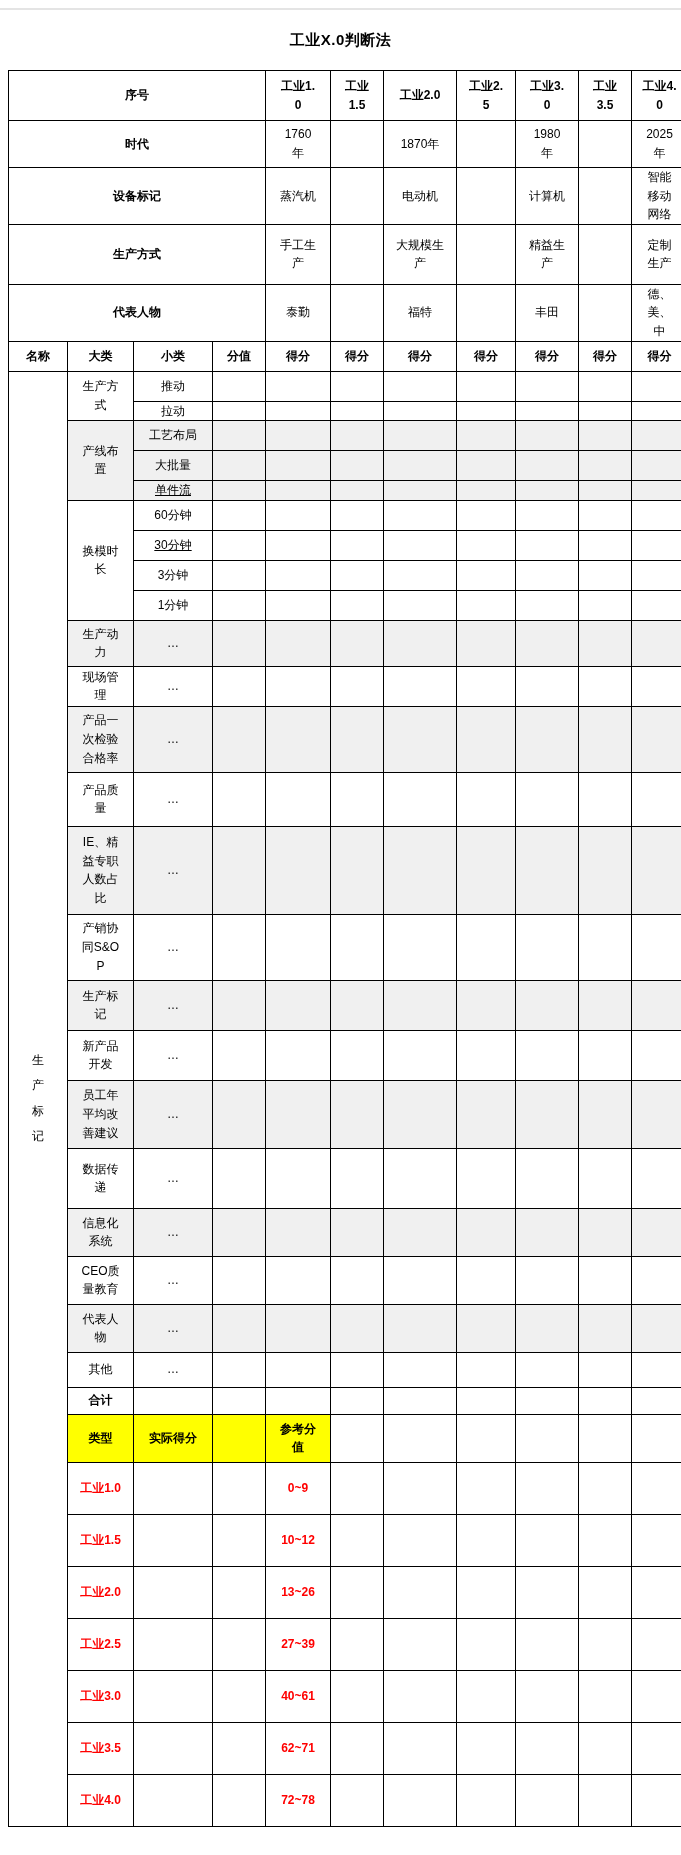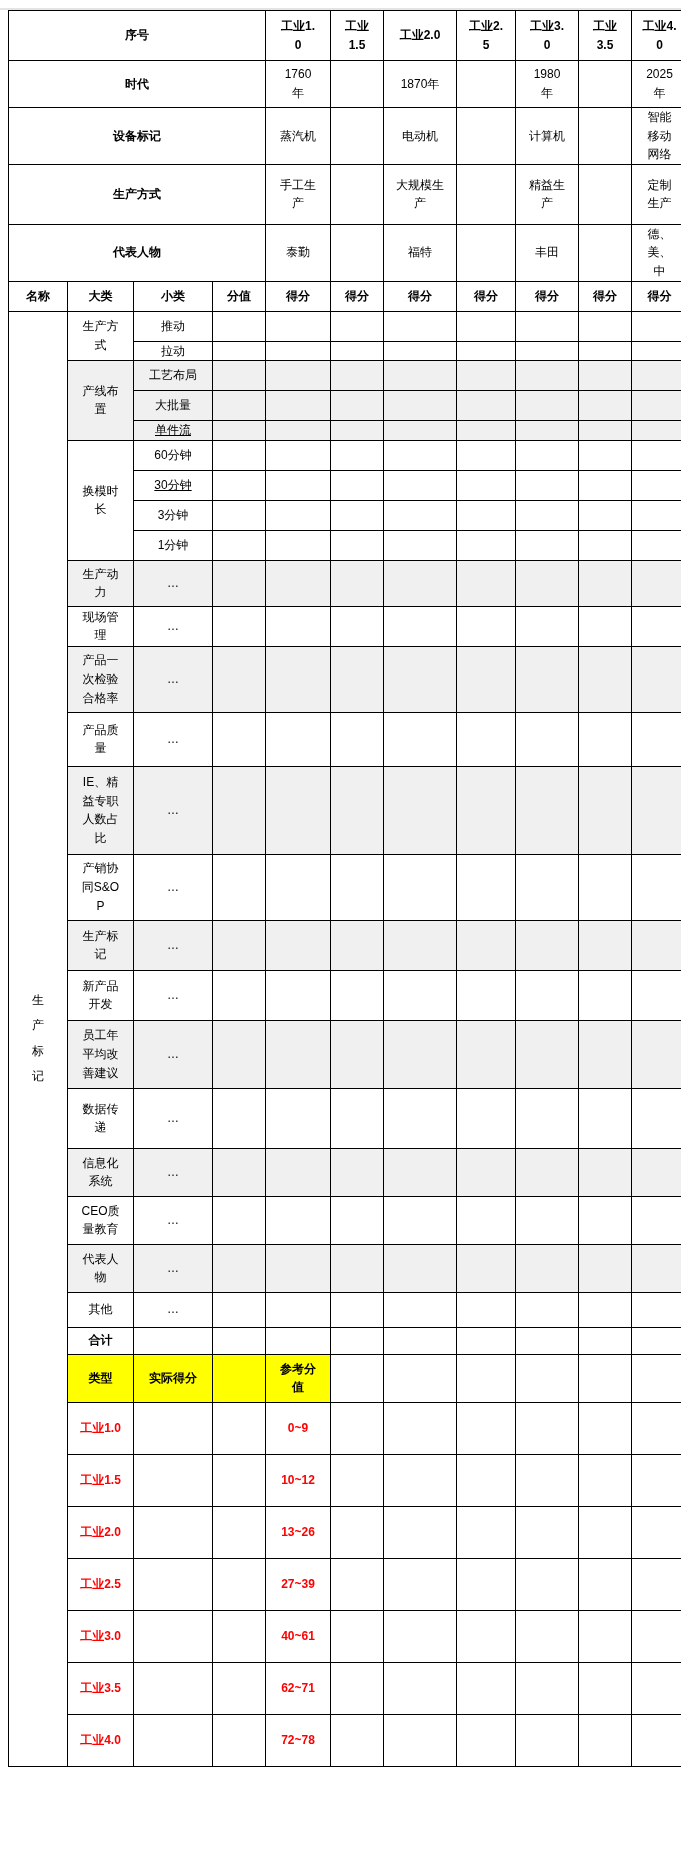--- a/index.html
+++ b/index.html
@@ -32,20 +32,21 @@
   .vert{
     width:14px;margin:0 auto;word-break:break-all;
     line-height:2.1;font-weight:normal;font-size:12px;
   }
 </style>
 </head>
 <body>
 
 <div class="page">
   <div class="top-strip"></div>
+  <div class="title">工业X.0判断法</div>
   <table>
     <colgroup>
       <col style="width:59px">
         <col style="width:66px">
         <col style="width:79px">
         <col style="width:53px">
       <col style="width:65px">
         <col style="width:53px">
         <col style="width:73px">
         <col style="width:59px">

